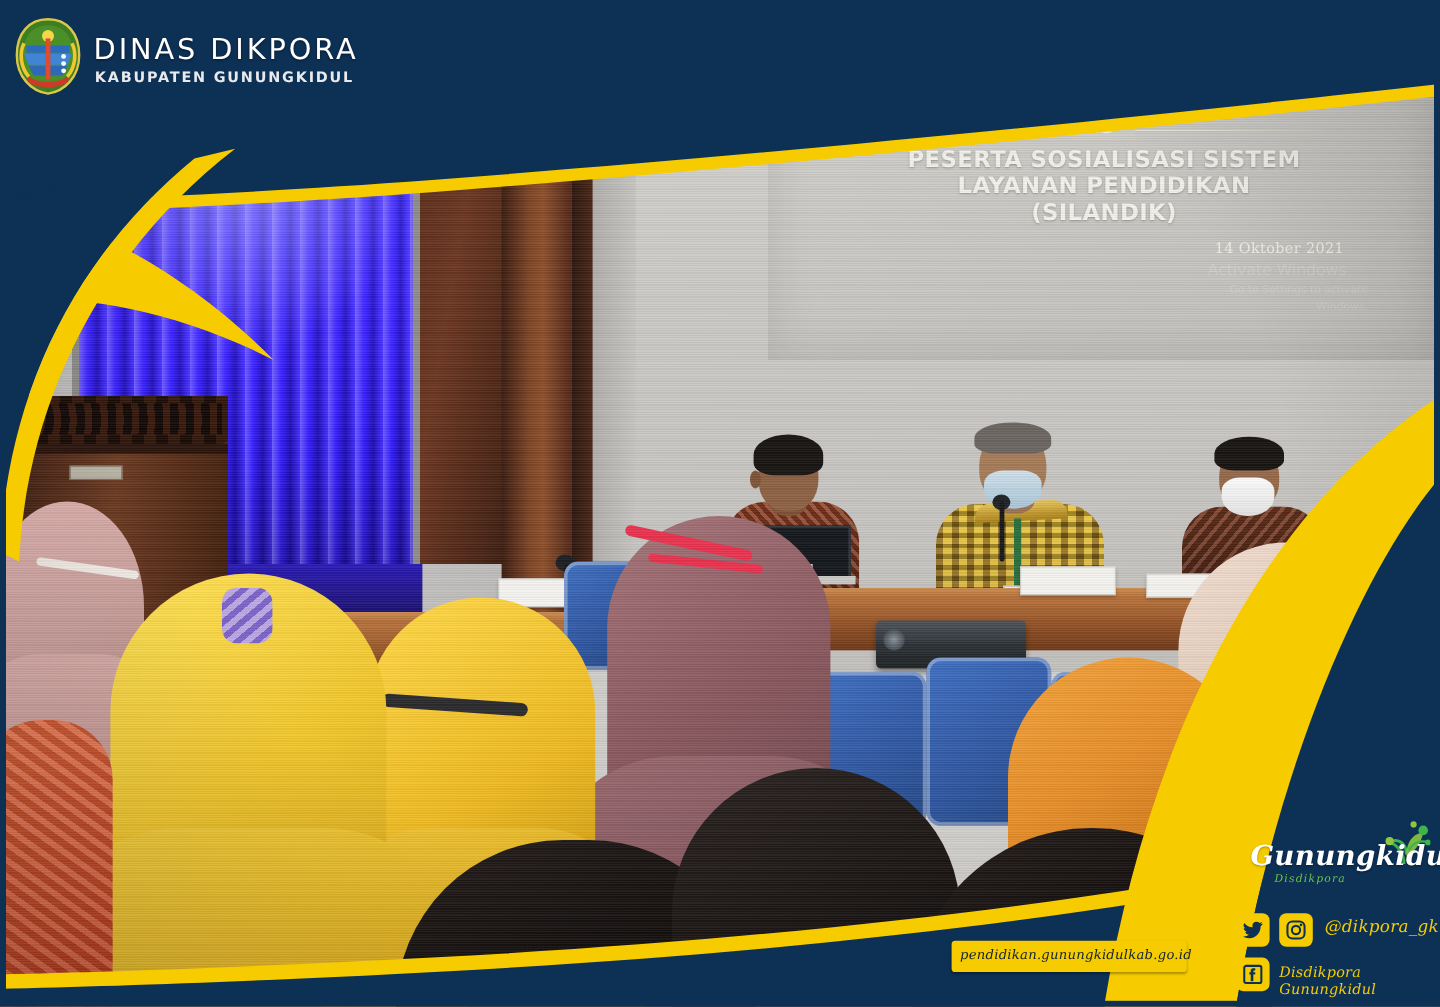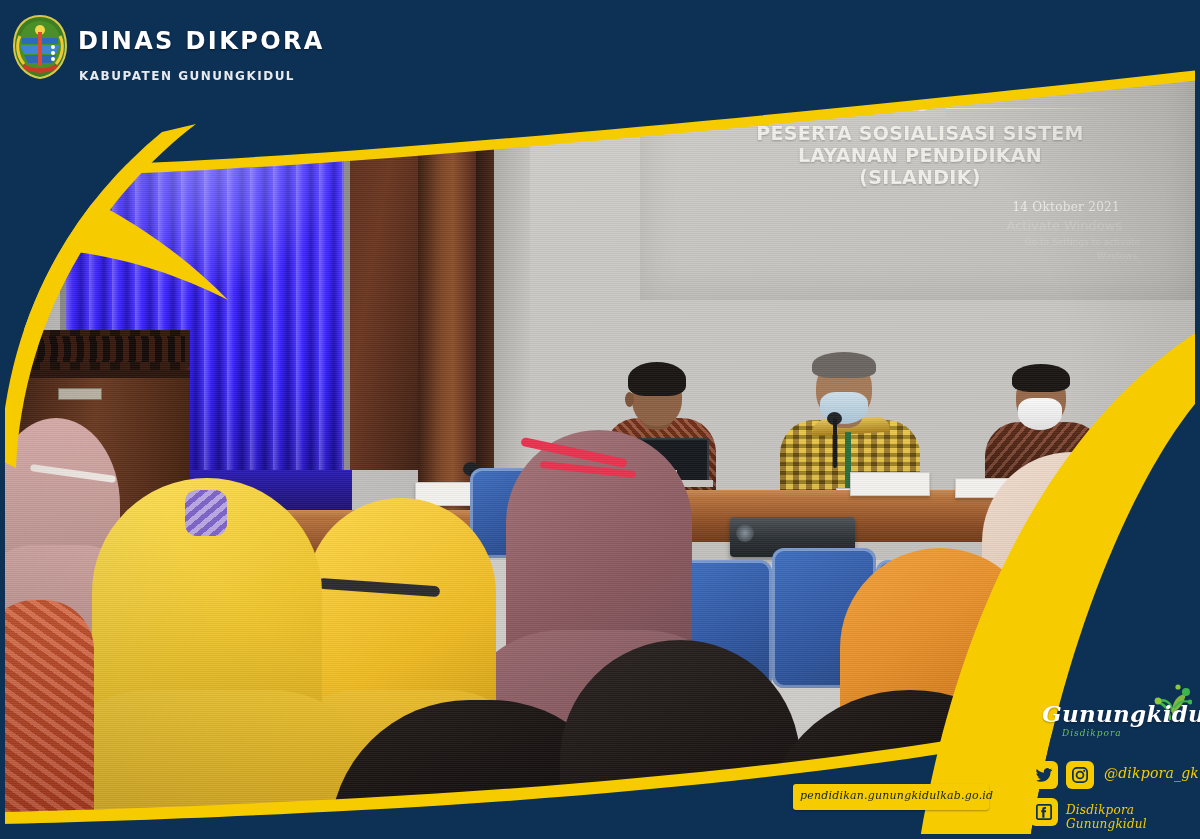--- a/index.html
+++ b/index.html
@@ -253,26 +253,26 @@
     background:radial-gradient(ellipse at 50% 45%,rgba(0,0,0,0) 55%,rgba(0,0,0,.18) 100%);}
   .photo-grain{position:absolute;inset:0;pointer-events:none;opacity:.10;
     background:repeating-linear-gradient(0deg,rgba(255,255,255,.5) 0 1px,rgba(0,0,0,.4) 1px 2px);}
 
   
   #frame{position:absolute;left:0;top:0;width:1200px;height:839px;pointer-events:none;}
 
   
   #header{position:absolute;left:0;top:0;width:1200px;height:140px;}
   .hdr-title{position:absolute;left:78px;top:27px;
-    color:#fff;font-size:24px;font-weight:bold;letter-spacing:2.4px;
+    color:#fff;font-size:24px;font-weight:normal;letter-spacing:2.4px;
     font-family:"DejaVu Sans",sans-serif;
     text-shadow:0 1px 2px rgba(0,0,0,.5);}
   .hdr-sub{position:absolute;left:79px;top:57px;
     color:#e8eaee;font-size:12px;font-weight:bold;letter-spacing:1.5px;
-    font-family:"DejaVu Sans",sans-serif;margin-top:12px;}
+    font-family:"DejaVu Sans",sans-serif;}
 
   
   #crest{position:absolute;left:12px;top:14px;width:56px;height:66px;}
 
   
   .gk-logo{position:absolute;left:1042px;top:700px;
     font-size:23px;color:#ffffff;font-style:italic;font-weight:bold;
     font-family:"DejaVu Serif",serif;letter-spacing:.3px;
     text-shadow:0 1px 2px rgba(0,0,0,.35);}
   .gk-tag{position:absolute;left:1062px;top:728px;

